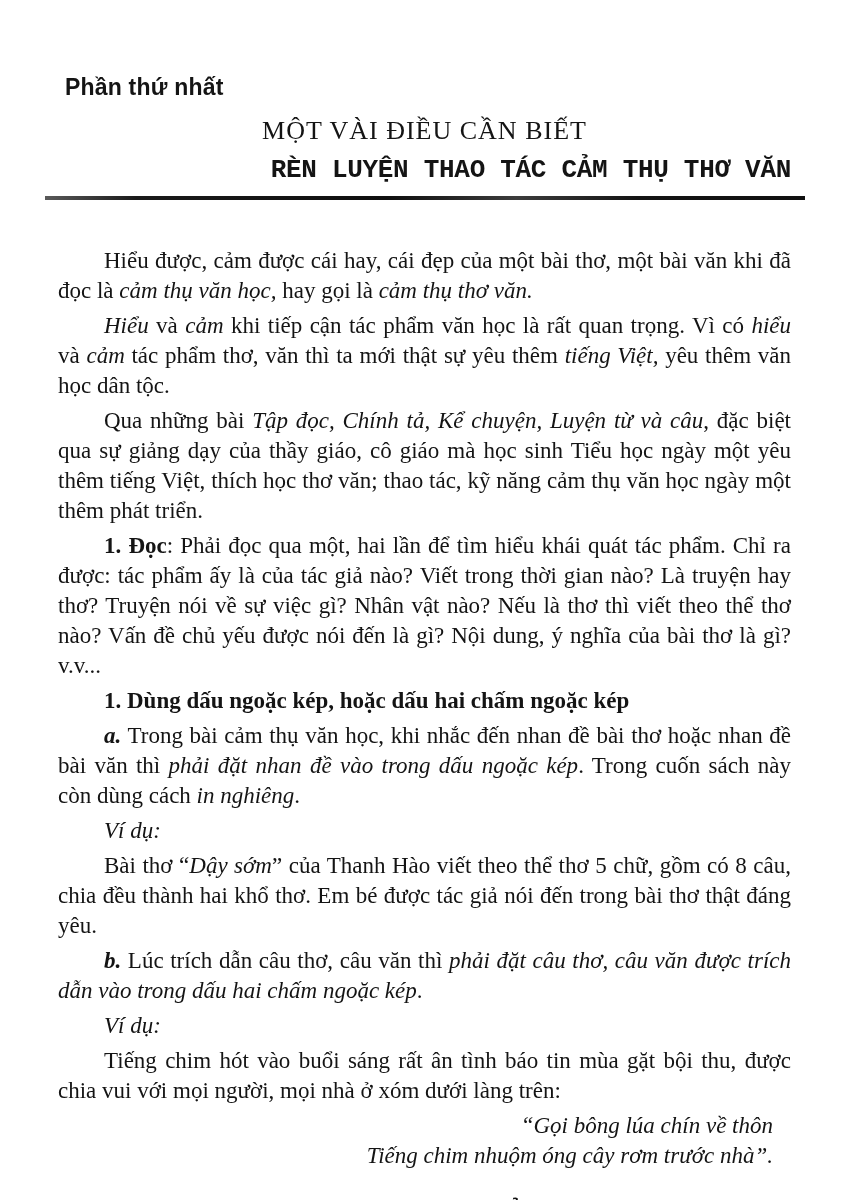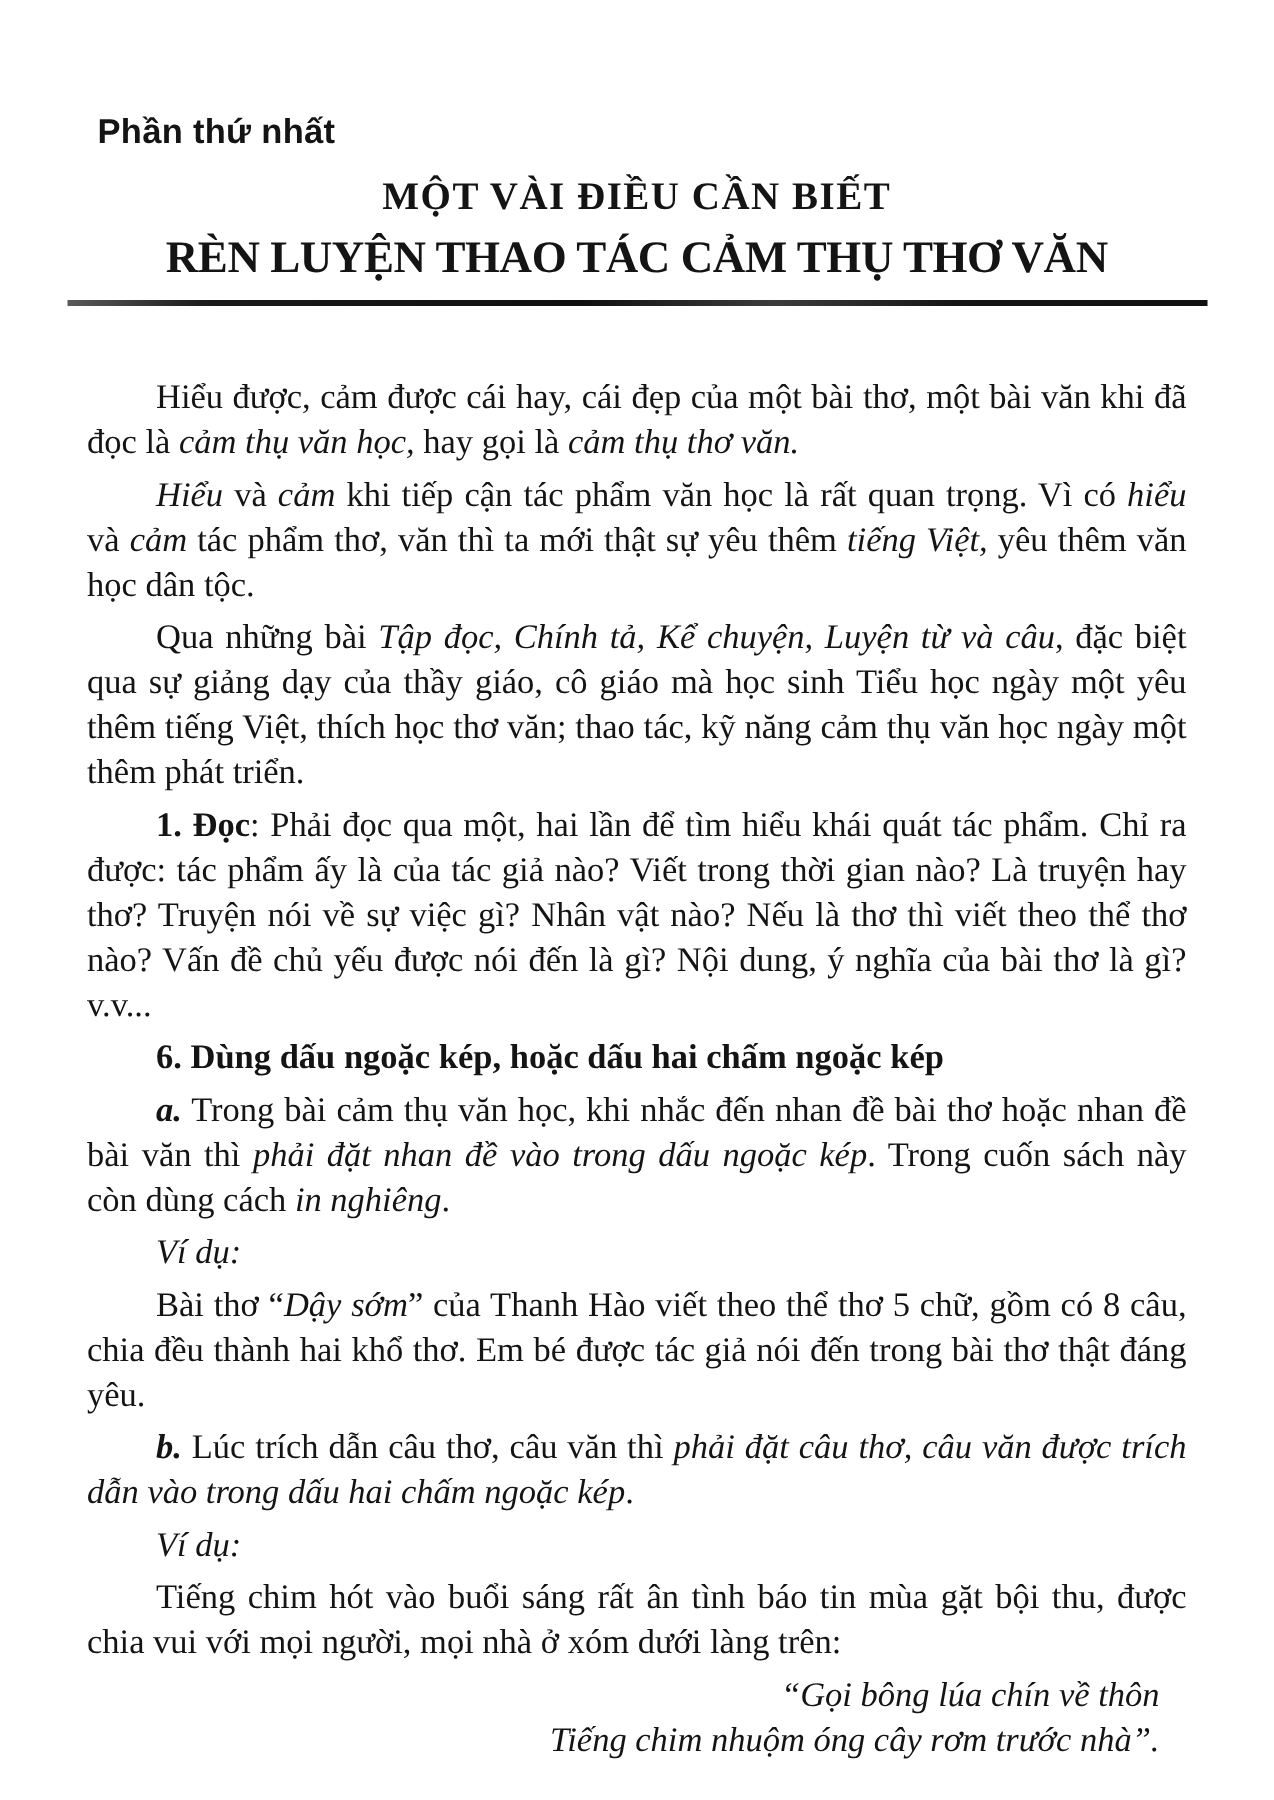--- a/index.html
+++ b/index.html
@@ -20,31 +20,31 @@
   .section-label {
     font-family: "Liberation Sans", "DejaVu Sans", sans-serif;
     font-weight: bold;
     font-size: 23px;
     line-height: 26px;
     margin-left: 7px;
     letter-spacing: 0.2px;
   }
   .title {
     font-family: "Liberation Serif", "DejaVu Serif", serif;
-    font-weight: bold;
+    font-weight: normal;
     font-size: 26px;
     text-align: center;
     margin: 16px 0 0 0;
     letter-spacing: 1px;
   }
   .subtitle {
-    font-family: Liberation Serif, serif;
+    font-family: Liberation Mono, monospace;
     font-weight: bold;
-    font-size: 30px;
-    text-align: center;
+    font-size: 26px;
+    text-align: right;
     margin: 9px 0 0 0;
     letter-spacing: -0.3px;
   }
   .rule {
     height: 4px;
     margin: 11px -14px 0 -13px;
     background: linear-gradient(90deg, #5a5a5a 0%, #1a1a1a 12%, #0f0f0f 45%, #3c3c3c 62%, #141414 78%, #101010 100%);
   }
   .body-col {
     margin-top: 46px;
@@ -98,21 +98,21 @@
 
   <h2 class="subtitle">RÈN LUYỆN THAO TÁC CẢM THỤ THƠ VĂN</h2>
 
   <div class="rule"></div>
 
   <div class="body-col">
       <div class="para"><span>Hiểu được, cảm được cái hay, cái đẹp của một bài thơ, một bài văn khi đã đọc là </span><span class="it">cảm thụ văn học,</span><span> hay gọi là </span><span class="it">cảm thụ thơ văn.</span></div>
       <div class="para"><span class="it">Hiểu</span><span> và </span><span class="it">cảm</span><span> khi tiếp cận tác phẩm văn học là rất quan trọng. Vì có </span><span class="it">hiểu</span><span> và </span><span class="it">cảm</span><span> tác phẩm thơ, văn thì ta mới thật sự yêu thêm </span><span class="it">tiếng Việt,</span><span> yêu thêm văn học dân tộc.</span></div>
       <div class="para"><span>Qua những bài </span><span class="it">Tập đọc, Chính tả, Kể chuyện, Luyện từ và câu</span><span>, đặc biệt qua sự giảng dạy của thầy giáo, cô giáo mà học sinh Tiểu học ngày một yêu thêm tiếng Việt, thích học thơ văn; thao tác, kỹ năng cảm thụ văn học ngày một thêm phát triển.</span></div>
       <div class="para"><span class="bd">1. Đọc</span><span>: Phải đọc qua một, hai lần để tìm hiểu khái quát tác phẩm. Chỉ ra được: tác phẩm ấy là của tác giả nào? Viết trong thời gian nào? Là truyện hay thơ? Truyện nói về sự việc gì? Nhân vật nào? Nếu là thơ thì viết theo thể thơ nào? Vấn đề chủ yếu được nói đến là gì? Nội dung, ý nghĩa của bài thơ là gì? v.v...</span></div>
-      <div class="para"><span class="bd">6. Dùng dấu ngoặc kép, hoặc dấu hai chấm ngoặc kép</span></div>
+      <div class="para"><span class="bd">1. Dùng dấu ngoặc kép, hoặc dấu hai chấm ngoặc kép</span></div>
       <div class="para"><span class="bi">a.</span><span> Trong bài cảm thụ văn học, khi nhắc đến nhan đề bài thơ hoặc nhan đề bài văn thì </span><span class="it">phải đặt nhan đề vào trong dấu ngoặc kép</span><span>. Trong cuốn sách này còn dùng cách </span><span class="it">in nghiêng</span><span>.</span></div>
       <div class="para"><span class="it">Ví dụ:</span></div>
       <div class="para"><span>Bài thơ “</span><span class="it">Dậy sớm</span><span>” của Thanh Hào viết theo thể thơ 5 chữ, gồm có 8 câu, chia đều thành hai khổ thơ. Em bé được tác giả nói đến trong bài thơ thật đáng yêu.</span></div>
       <div class="para"><span class="bi">b.</span><span> Lúc trích dẫn câu thơ, câu văn thì </span><span class="it">phải đặt câu thơ, câu văn được trích dẫn vào trong dấu hai chấm ngoặc kép</span><span>.</span></div>
       <div class="para"><span class="it">Ví dụ:</span></div>
       <div class="para"><span>Tiếng chim hót vào buổi sáng rất ân tình báo tin mùa gặt bội thu, được chia vui với mọi người, mọi nhà ở xóm dưới làng trên:</span></div>
       <div class="quote">
         <div>“Gọi bông lúa chín về thôn</div>
         <div>Tiếng chim nhuộm óng cây rơm trước nhà”.</div>
       </div>

